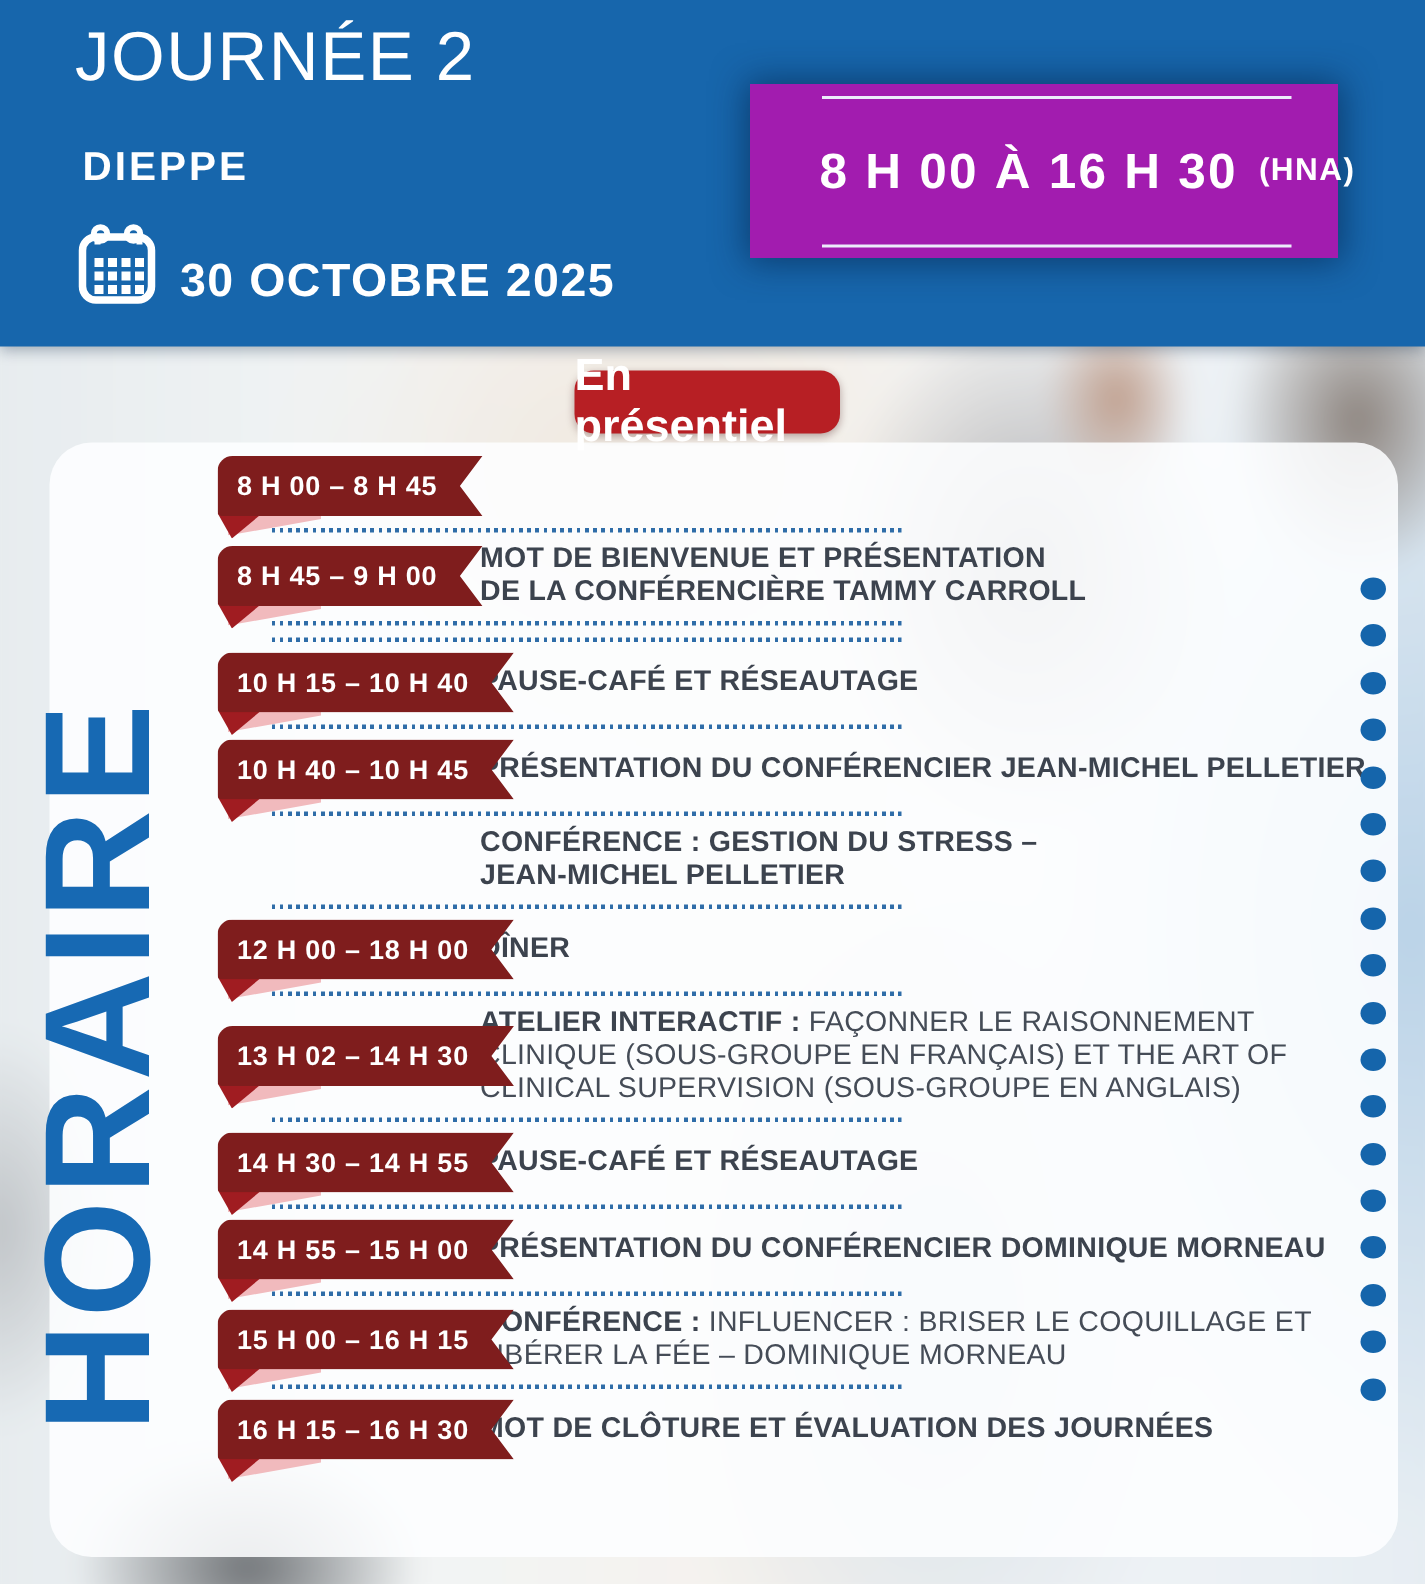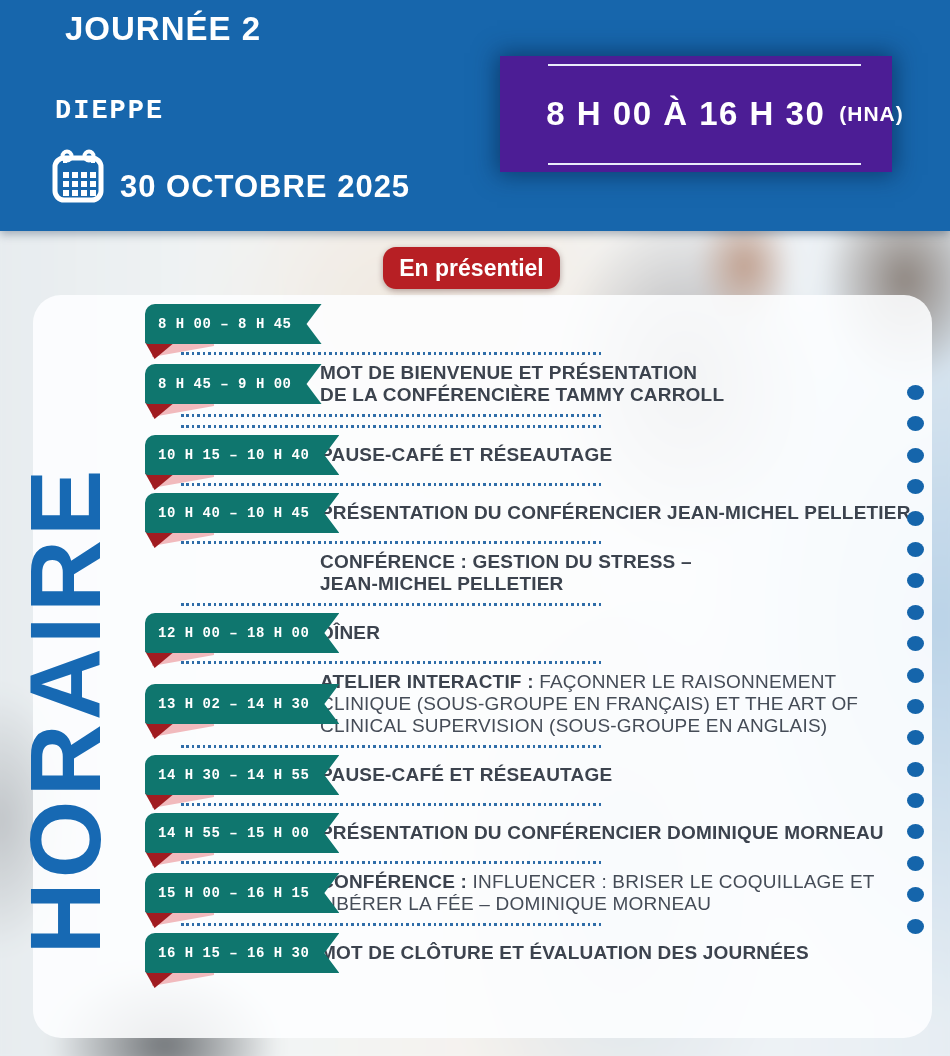--- a/index.html
+++ b/index.html
@@ -16,57 +16,57 @@
       radial-gradient(190px 250px at 705px 400px, rgba(45,42,48,.5), transparent 70%),
       radial-gradient(320px 520px at 960px 640px, rgba(150,188,220,.85), transparent 78%),
       radial-gradient(240px 420px at 640px 900px, rgba(170,195,218,.55), transparent 75%),
       radial-gradient(300px 260px at 420px 330px, rgba(235,224,211,.9), transparent 75%),
       linear-gradient(90deg,#dde4e8 0%,#edf1f2 28%,#f2ede6 55%,#e9eef2 78%,#dce6ee 100%);}
   .photo-wash{position:absolute;inset:0;z-index:1;background:rgba(255,255,255,.28);}
 
   
   .header{position:absolute;left:0;top:0;width:950px;height:231px;z-index:5;
           background:#1766ac;box-shadow:0 3px 9px rgba(15,40,70,.35);color:#fff;}
-  .title{position:absolute;left:65px;top:10px;font-size:33px;font-weight:700;letter-spacing:1px;}
-  .location{position:absolute;left:55px;top:96px;font-size:27px;font-weight:700;letter-spacing:2px;font-family:Liberation Mono, monospace;}
+  .title{position:absolute;left:50px;top:10px;font-size:46px;font-weight:400;letter-spacing:1px;}
+  .location{position:absolute;left:55px;top:96px;font-size:27px;font-weight:700;letter-spacing:2px;}
   .date-row{position:absolute;left:50px;top:147px;display:flex;align-items:flex-end;gap:14px;}
   .date-label{font-size:31px;font-weight:700;letter-spacing:1px;}
   .time-card{position:absolute;left:500px;top:56px;width:392px;height:116px;
-             background:#4c1d95;box-shadow:0 0 22px 3px rgba(4,28,60,.55);}
+             background:#a21caf;box-shadow:0 0 22px 3px rgba(4,28,60,.55);}
   .tline{position:absolute;left:48px;width:313px;height:2px;background:rgba(240,248,255,.95);}
   .tline.top{top:8px}.tline.bot{top:107px}
   .time-text{position:absolute;left:7px;top:0;width:436px;height:116px;
              display:flex;align-items:center;justify-content:center;gap:14px;}
   .time-range{font-size:33px;font-weight:800;letter-spacing:1.5px;}
   .tz{font-size:21px;font-weight:700;letter-spacing:1px;}
 
   
   .badge{position:absolute;left:383px;top:247px;width:177px;height:42px;z-index:6;
-         background:#b71f24;border-radius:13px;color:#fff;font-size:23px;font-weight:700;
+         background:#b71f24;border-radius:13px;color:#fff;font-size:30px;font-weight:700;
          display:flex;align-items:center;justify-content:center;
          box-shadow:0 2px 6px rgba(60,10,10,.35);}
 
   
   .panel{position:absolute;left:33px;top:295px;width:899px;height:743px;z-index:2;
          background:rgba(253,254,255,.88);border-radius:28px;}
 
   
   .horaire{position:absolute;left:-235px;top:655px;width:600px;height:110px;z-index:4;
            transform:rotate(-90deg);text-align:center;
            font-size:100px;font-weight:800;letter-spacing:4px;color:#1769b3;line-height:110px;}
 
   
   .rows{position:absolute;left:33px;top:295px;width:899px;padding-top:9px;z-index:4;}
   .row{position:relative;min-height:40px;display:flex;align-items:center;}
   .ribbon{position:absolute;left:112px;top:50%;transform:translateY(-50%);z-index:2;}
   .band{position:relative;z-index:2;display:flex;align-items:center;height:40px;
-        padding:0 30px 0 13px;background:#0f766e;color:#fff;
-        font-size:14px;font-weight:700;letter-spacing:.5px;white-space:nowrap;
+        padding:0 30px 0 13px;background:#7f1d1d;color:#fff;
+        font-size:18px;font-weight:700;letter-spacing:.5px;white-space:nowrap;
         border-radius:10px 0 0 3px;
-        clip-path:polygon(0 0,100% 0,calc(100% - 15px) 50%,100% 100%,0 100%);font-family:Liberation Mono, monospace;}
+        clip-path:polygon(0 0,100% 0,calc(100% - 15px) 50%,100% 100%,0 100%);}
   .tail{position:absolute;left:0;bottom:-15px;width:30px;height:17px;z-index:1;
         background:#a01c21;clip-path:polygon(0 0,100% 0,32% 100%);}
   .fold{position:absolute;left:7px;bottom:-13px;width:62px;height:14px;z-index:0;
         background:#f1babd;clip-path:polygon(0 0,100% 0,100% 22%,0 100%);}
   .desc{margin-left:287px;padding-right:20px;color:#3c434e;
         font-size:19px;line-height:22px;letter-spacing:.2px;white-space:pre-line;}
   .desc .b{font-weight:700;}
   .desc .r{font-weight:400;color:#454c57;}
   .sep{margin:8px 0 7px 148px;width:420px;height:3px;
        background:repeating-linear-gradient(90deg,#2f6da8 0 2.5px,transparent 2.5px 5.5px);}

